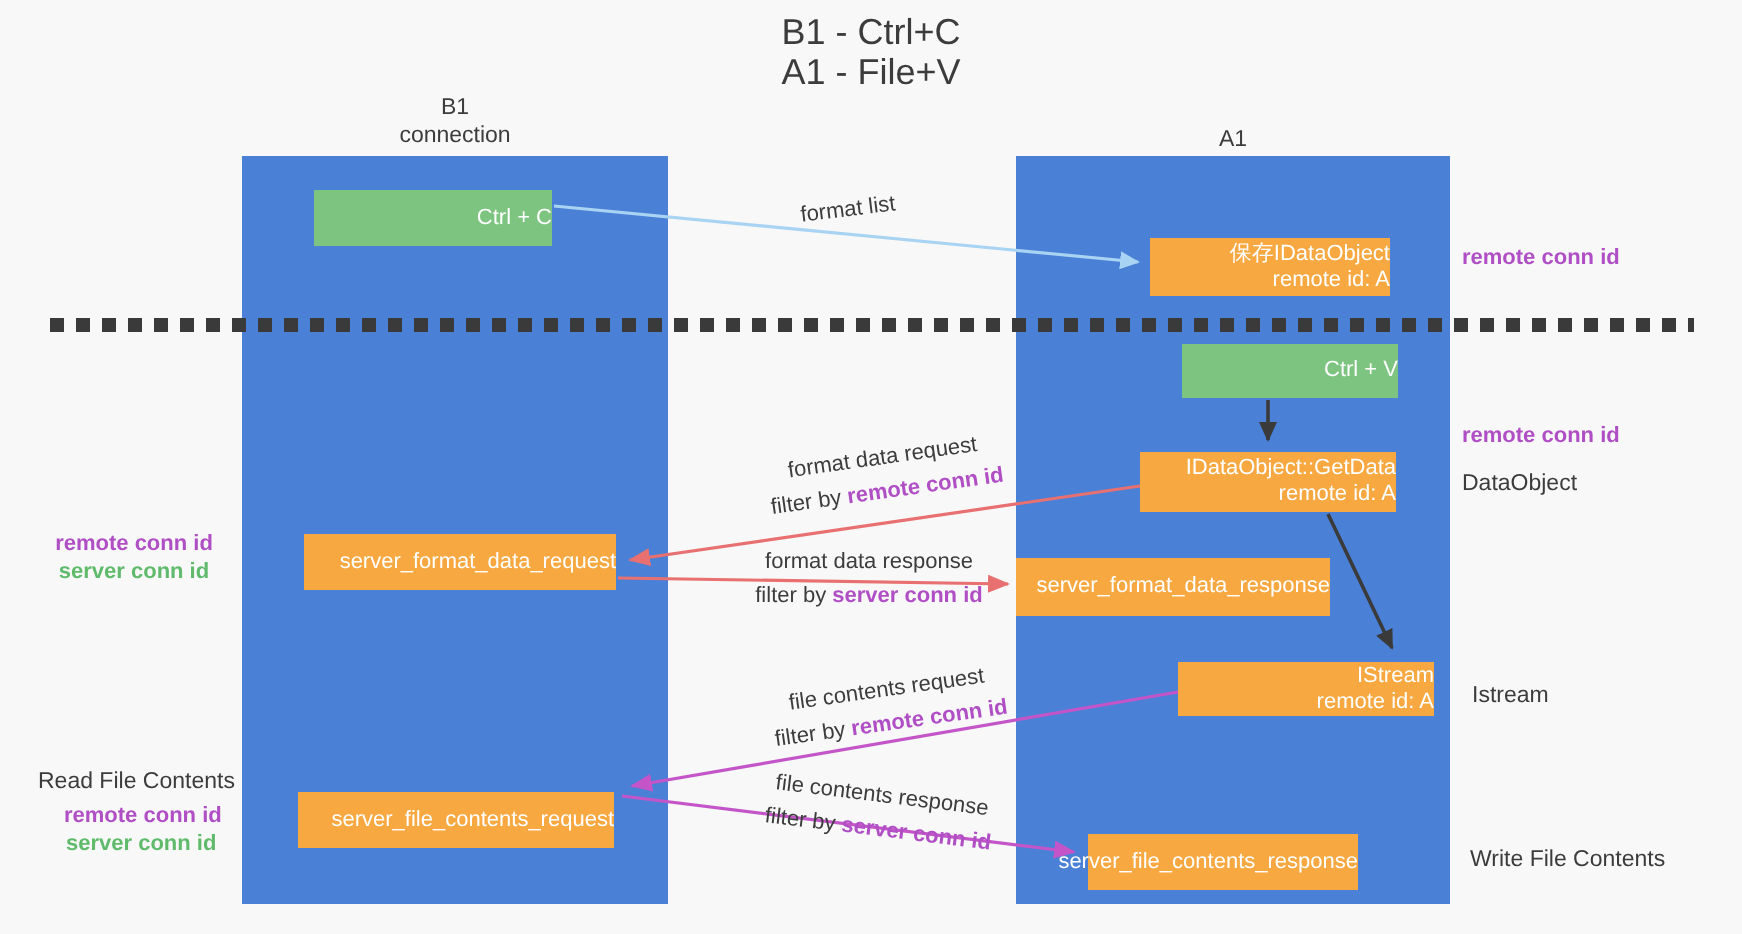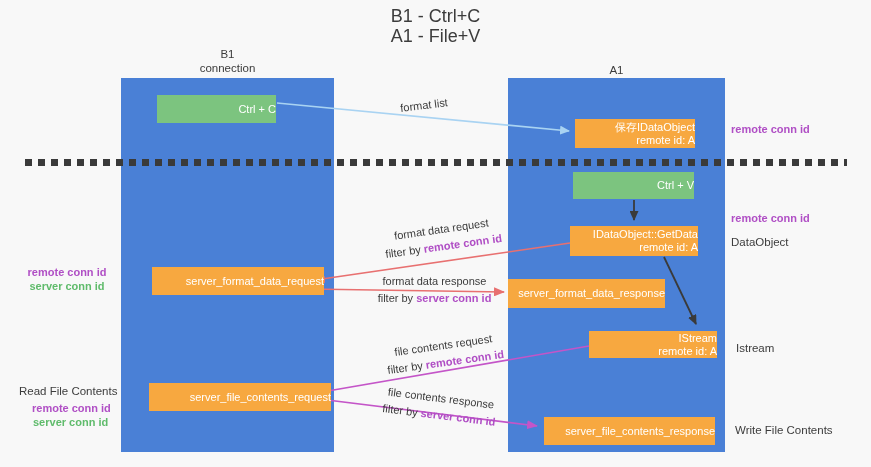--- a/index.html
+++ b/index.html
@@ -82,41 +82,41 @@
     <line x1="311" y1="398" x2="537" y2="426" class="s-mag" marker-end="url(#mmag)"></line>
   </svg>
 
   <div class="node green" style="left:157px;top:95px;width:119px;height:28px;">
     <div>Ctrl + C</div>
   </div>
   <div class="node orange" style="left:575px;top:119px;width:120px;height:29px;">
     <div>保存IDataObject</div>
     <div>remote id: A</div>
   </div>
-  <div class="node green" style="left:573px;top:172px;width:121px;height:27px;">
+  <div class="node green" style="left:591px;top:172px;width:108px;height:27px;">
     <div>Ctrl + V</div>
   </div>
   <div class="node orange" style="left:570px;top:226px;width:128px;height:30px;">
     <div>IDataObject::GetData</div>
     <div>remote id: A</div>
   </div>
-  <div class="node orange" style="left:152px;top:267px;width:156px;height:28px;padding-left:16px;">
+  <div class="node orange" style="left:152px;top:267px;width:156px;height:28px;">
     <div>server_format_data_request</div>
   </div>
   <div class="node orange" style="left:508px;top:279px;width:157px;height:29px;">
     <div>server_format_data_response</div>
   </div>
   <div class="node orange" style="left:589px;top:331px;width:128px;height:27px;">
     <div>IStream</div>
     <div>remote id: A</div>
   </div>
-  <div class="node orange" style="left:149px;top:383px;width:158px;height:28px;padding-left:24px;">
+  <div class="node orange" style="left:149px;top:396px;width:158px;height:28px;">
     <div>server_file_contents_request</div>
   </div>
-  <div class="node orange" style="left:544px;top:417px;width:171px;height:28px;">
+  <div class="node orange" style="left:544px;top:417px;width:135px;height:28px;">
     <div>server_file_contents_response</div>
   </div>
 
   <div class="elabel" style="left:364px;top:99px;width:120px;transform:rotate(-7deg);">
     <div class="el-main">format list</div>
   </div>
 
   <div class="elabel" style="left:360px;top:223px;width:165px;transform:rotate(-8deg);">
     <div class="el-main">format data request</div>
     <div class="el-filter"><span>filter by</span> <span class="purple">remote conn id</span></div>

